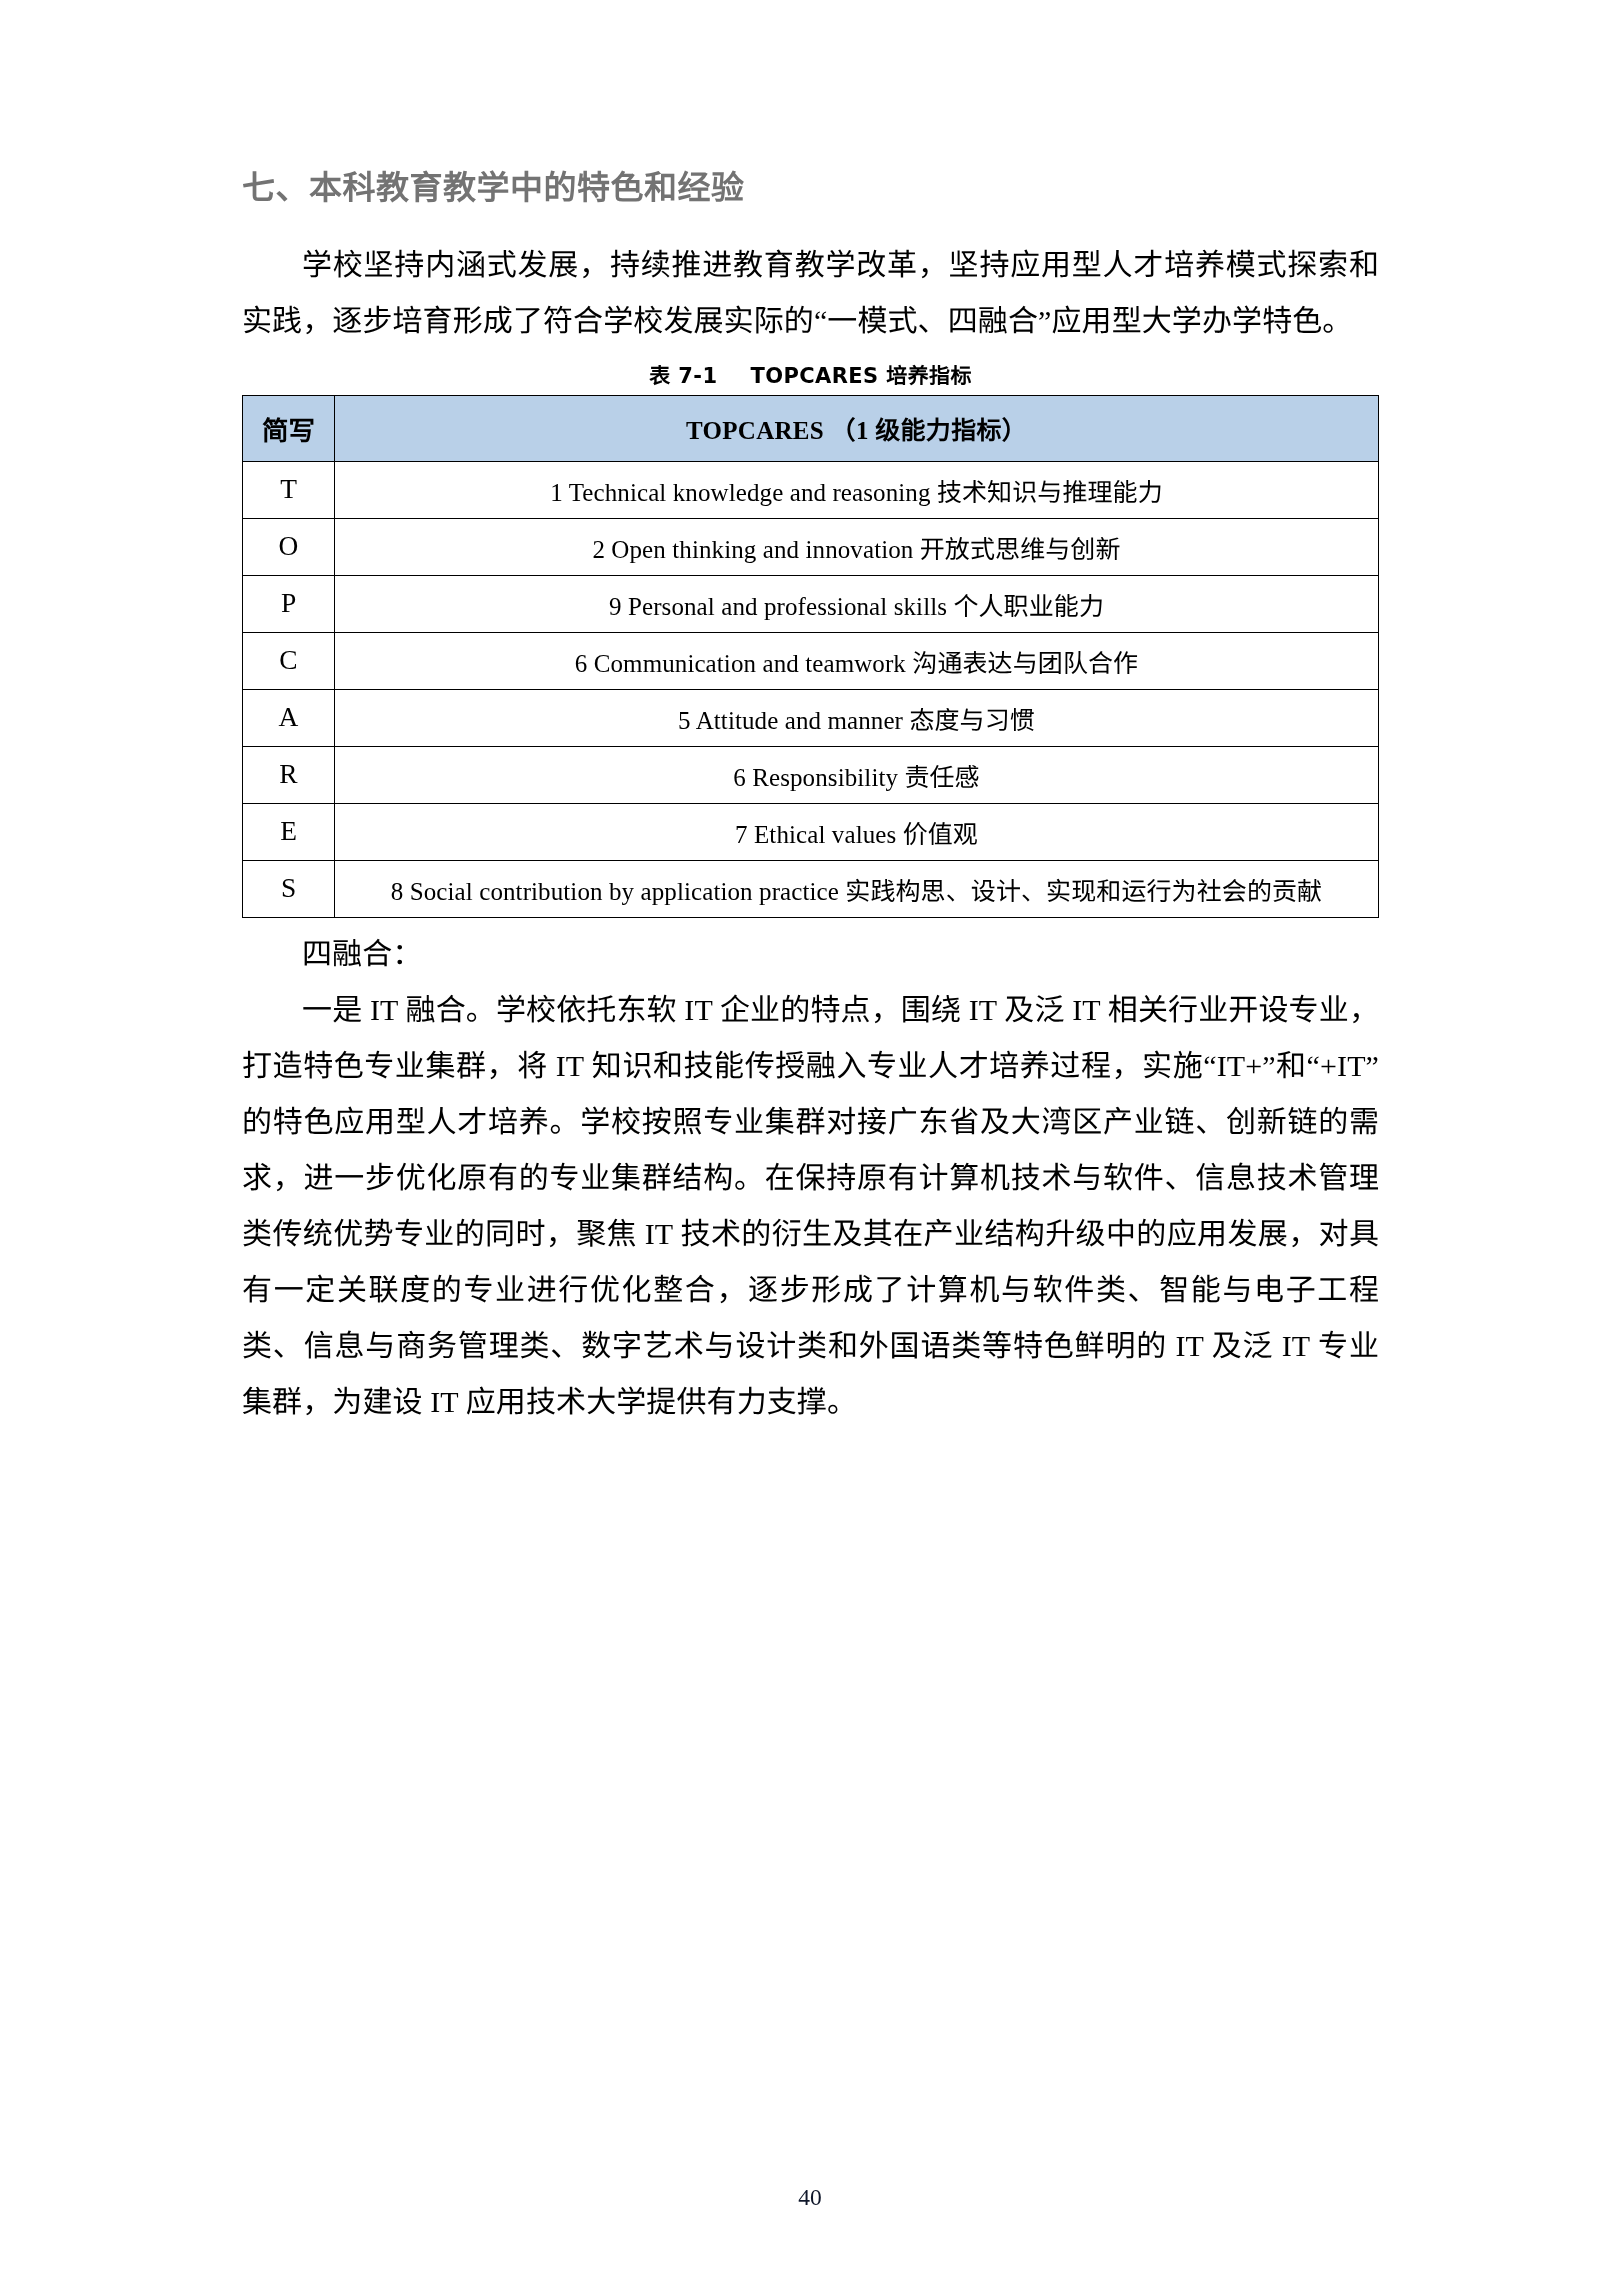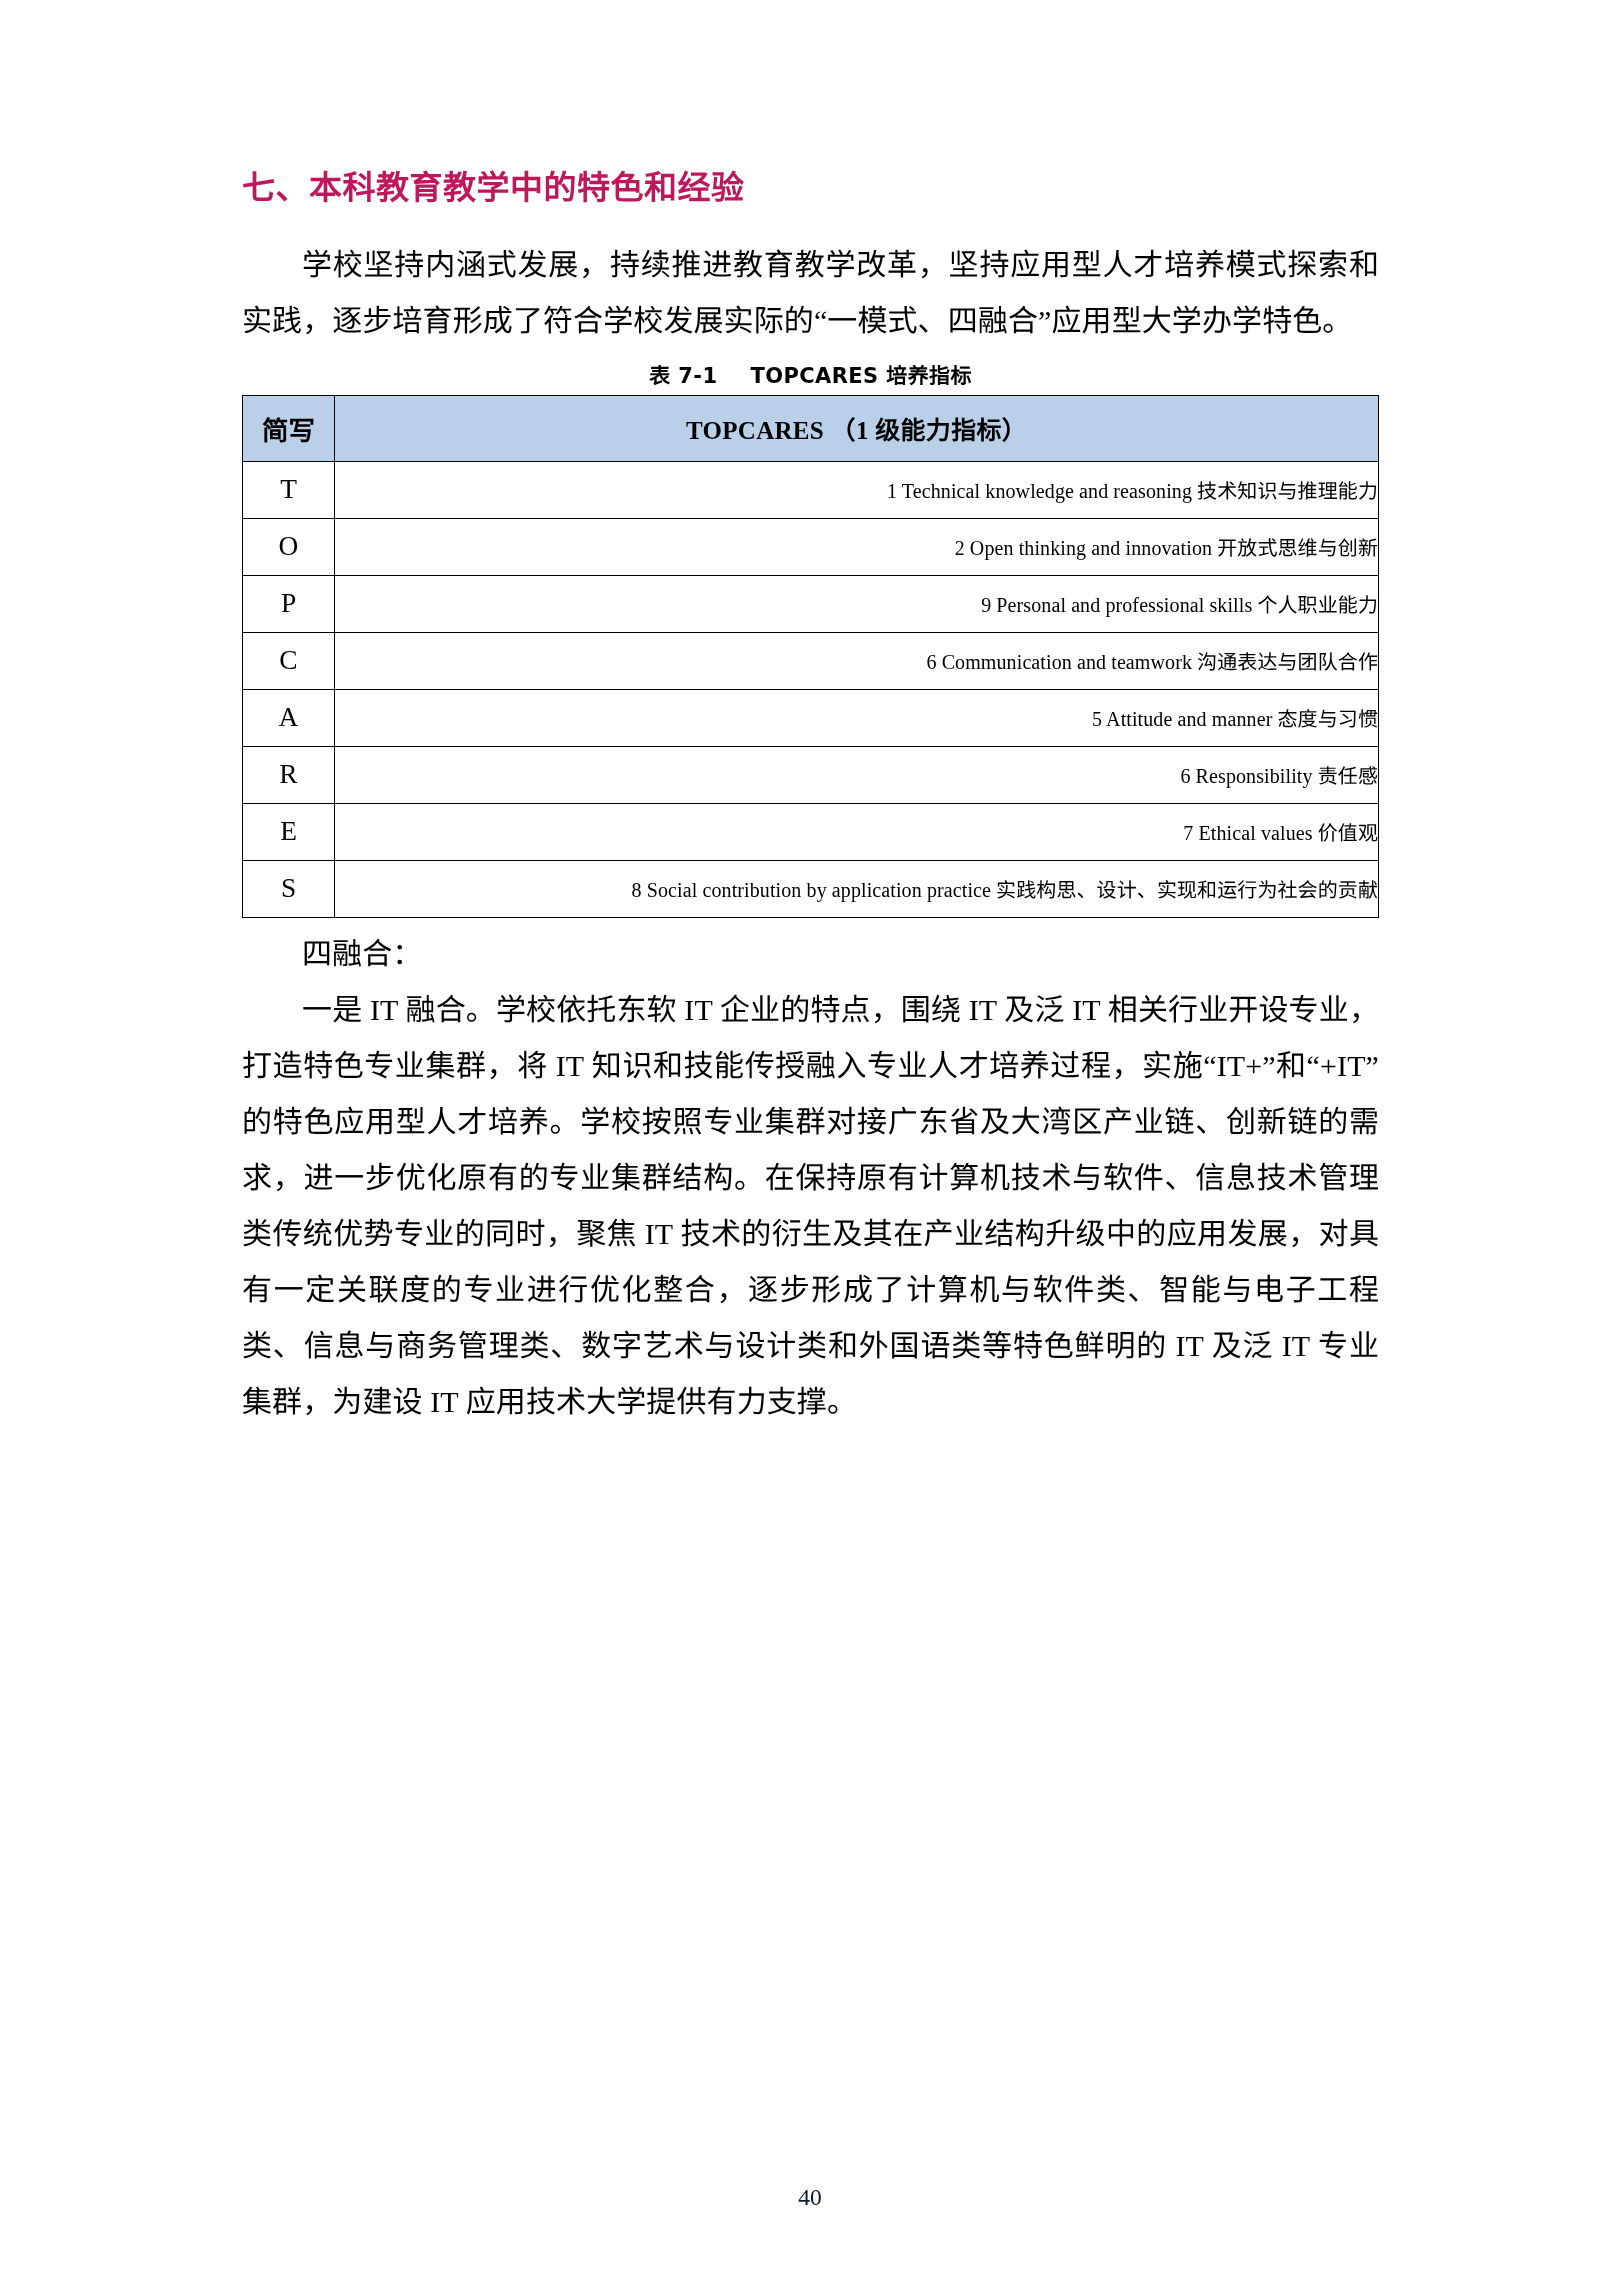--- a/index.html
+++ b/index.html
@@ -32,21 +32,21 @@
   }
 
   
   .section-heading {
     font-family: "DejaVu Sans", "Liberation Sans", sans-serif;
     font-weight: 700;
     font-size: 33px;
     line-height: 1.25;
     letter-spacing: 0.5px;
     margin: 0 0 29px 0;
-    color: #be185d;
+    color: #737373;
     white-space: nowrap;
   }
 
   
   .para {
     font-family: "Liberation Serif", "DejaVu Serif", serif;
     font-size: 30px;
     line-height: 56px;
     text-align: justify;
     text-justify: inter-ideograph;
@@ -100,22 +100,22 @@
     font-size: 25px;
     height: 65px;
     letter-spacing: 0.3px;
   }
   td.cell-abbr {
     text-align: center;
     font-size: 27.4px;
     height: 56px;
   }
   td.cell-text {
-    text-align: right;
-    font-size: 20px;
+    text-align: center;
+    font-size: 25px;
     height: 56px;
     padding-left: 13.7px;
     letter-spacing: 0.1px;
   }
 
   
   .page-number {
     position: absolute;
     left: 0;
     right: 0;

